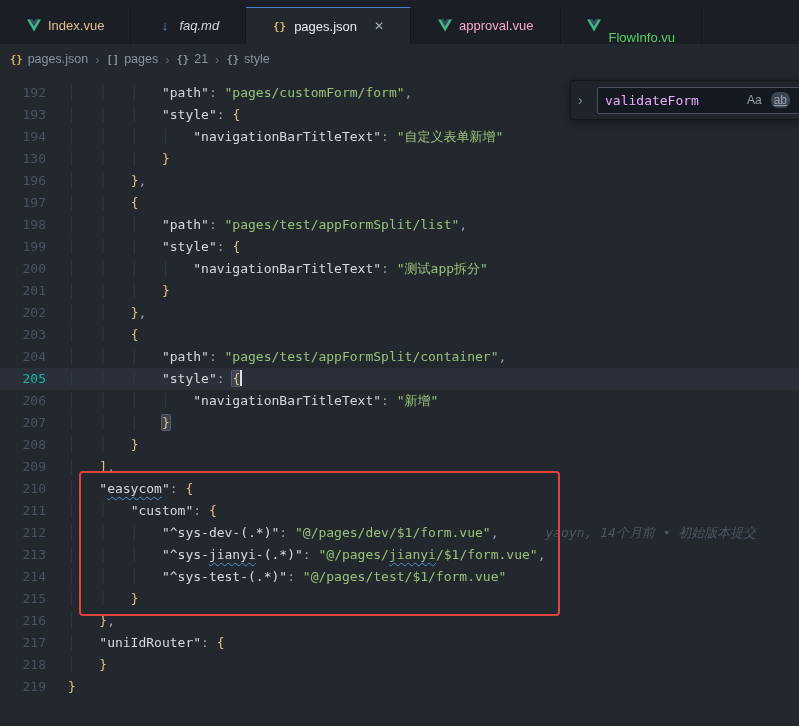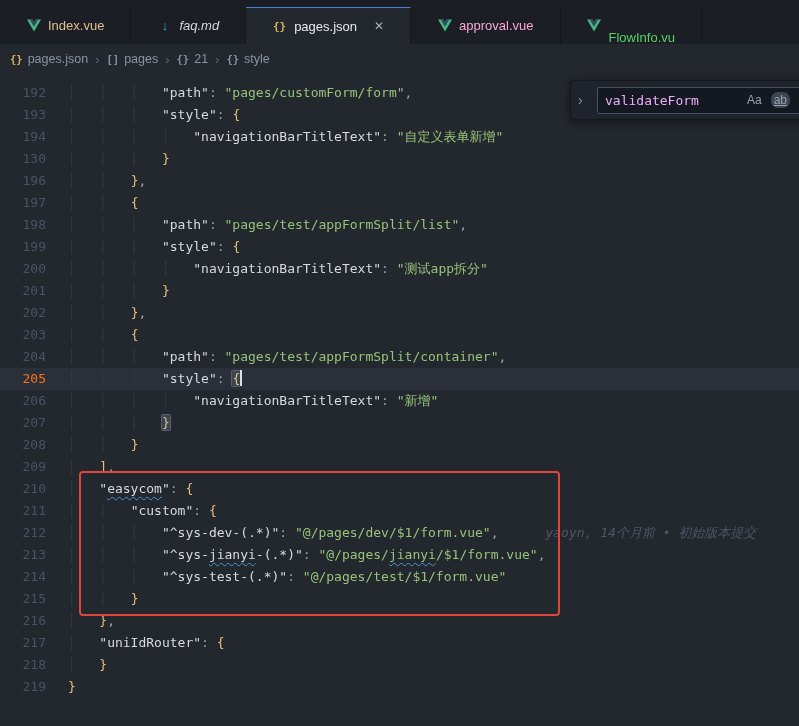--- a/index.html
+++ b/index.html
@@ -20,21 +20,21 @@
   .crumbs{display:flex;align-items:center;height:30px;padding:0 10px;gap:7px;
     font-size:12.5px;color:#8a93a3;background:#23272e;}
   .crumb{display:flex;align-items:center;gap:5px;cursor:pointer}
   .crumb-ico{font-weight:bold;font-size:10.5px;font-family:"DejaVu Sans Mono",monospace;}
   .crumb-sep{color:#606774;font-size:13px;}
 
   
   .code{padding-top:8px;font-family:"DejaVu Sans Mono",monospace;font-size:13px;}
   .line{display:flex;height:22px;line-height:22px;width:100%;justify-content:flex-end;}
   .line.active{background:#2a2f39;}
-  .line.active .ln{color:#f97316;}
+  .line.active .ln{color:#14b8a6;}
   .ln{flex:0 0 46px;text-align:right;color:#4a5263;}
   .lc{white-space:pre;padding-left:22px;flex:1;}
   .tk-gde{color:#343a45}
   .tk-key{color:#d7dae0}
   .tk-pun{color:#9ba3b0}
   .tk-str{color:#98c379}
   .tk-brc{color:#e5c07b}
   .match{background:#3c4452;box-shadow:0 0 0 1px #586070;border-radius:1px}
   .sq{text-decoration-line:underline;text-decoration-style:wavy;
       text-decoration-color:#4e94ce;text-decoration-thickness:1px;text-underline-offset:3px}

